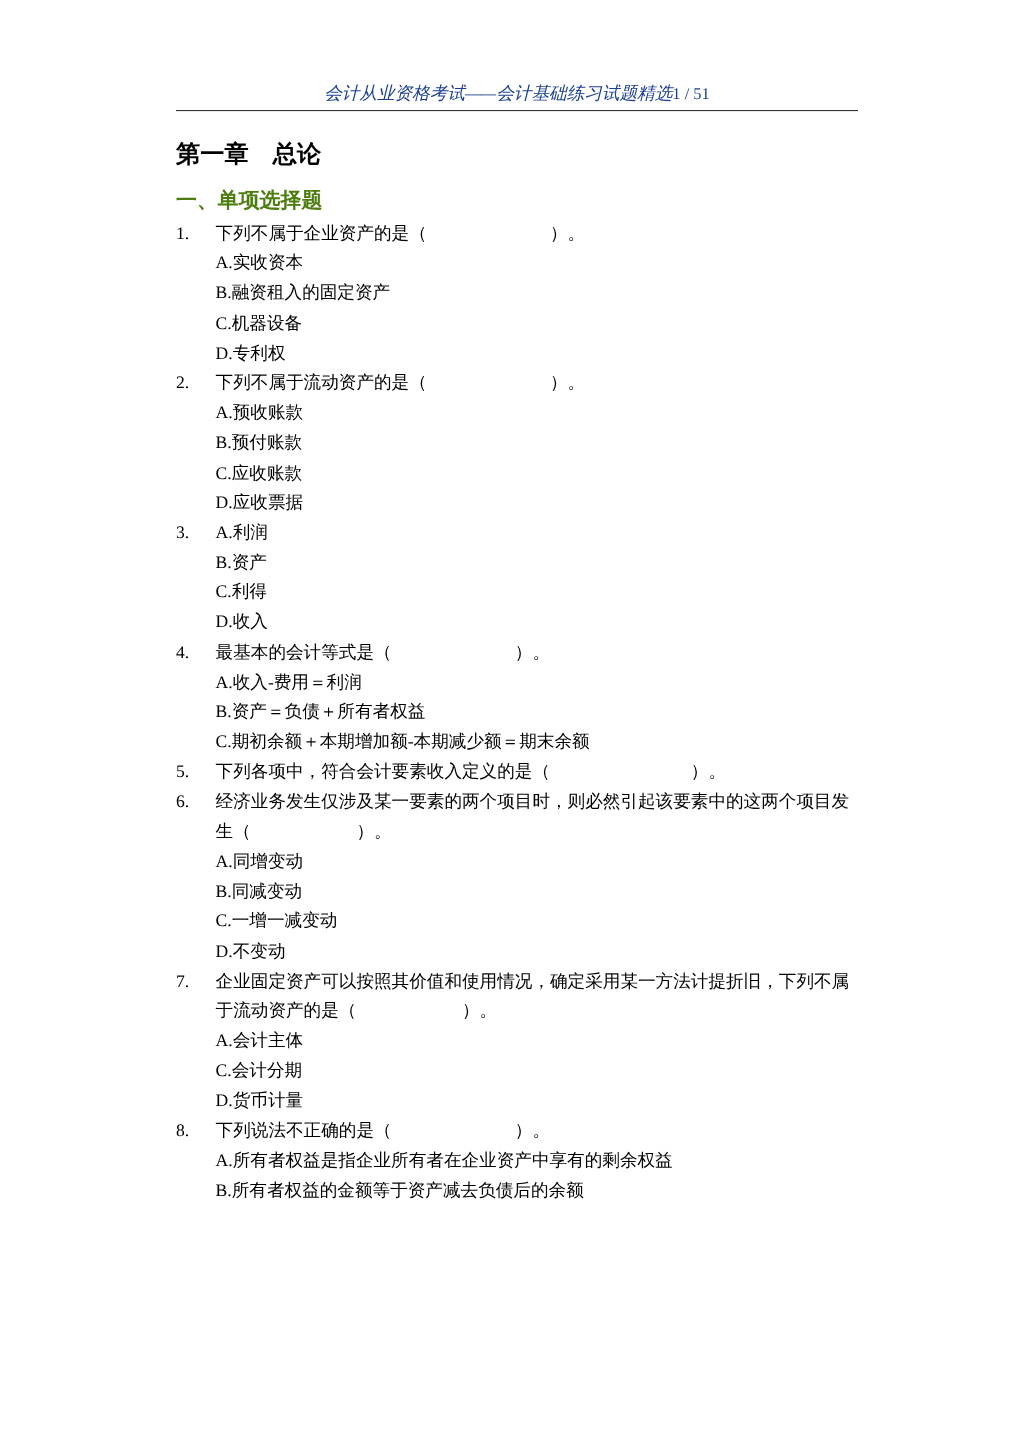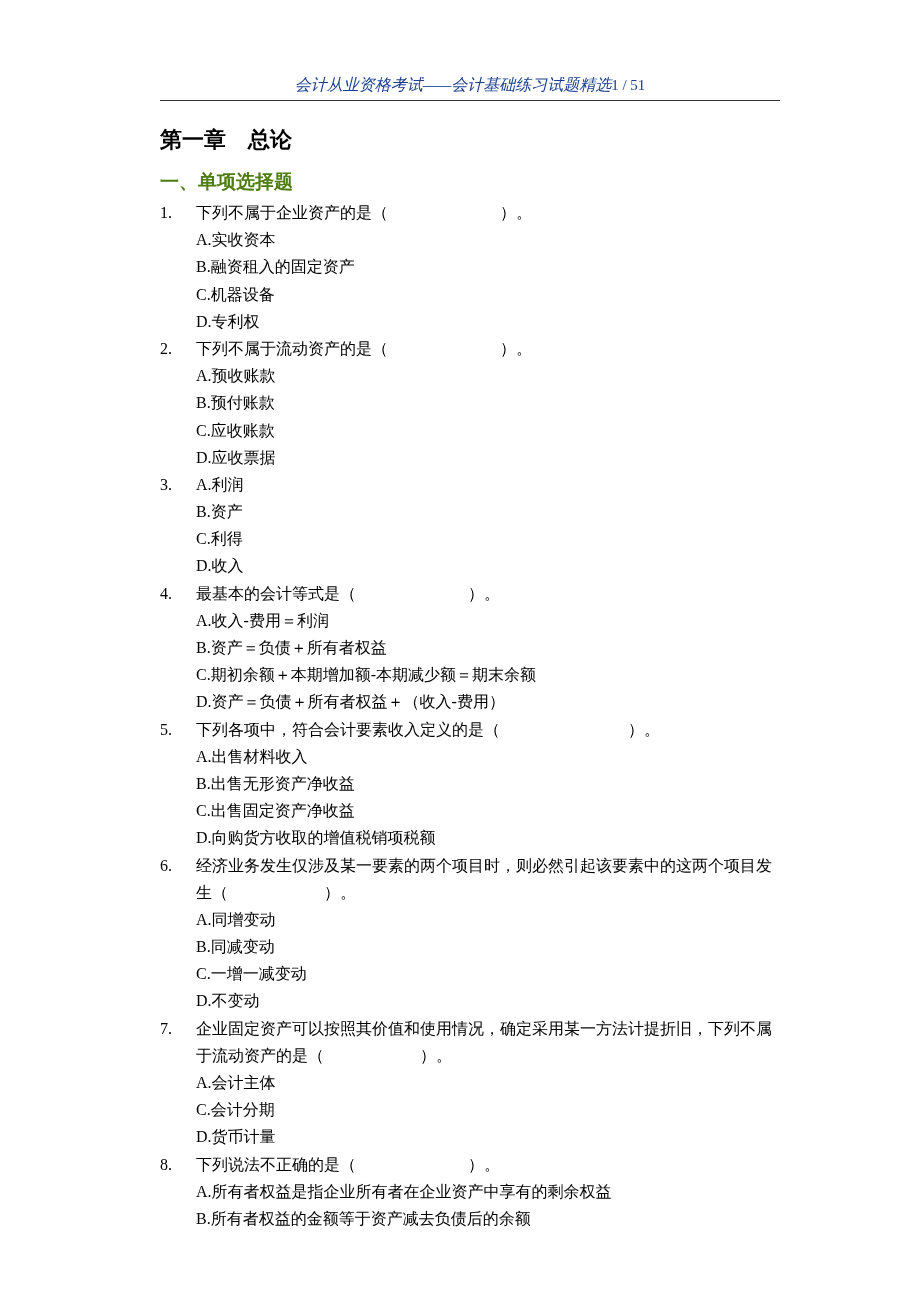--- a/index.html
+++ b/index.html
@@ -113,34 +113,27 @@
         </div>
       </div>
       <div class="question">
         <div class="q-num">4.</div>
         <div class="q-body">
           <div class="stem">最基本的会计等式是（　　　　　　　）。</div>
           <div class="options">
             <div>A.收入-费用＝利润</div>
             <div>B.资产＝负债＋所有者权益</div>
             <div>C.期初余额＋本期增加额-本期减少额＝期末余额</div>
-            <div>D.资产＝负债＋所有者权益＋（收入-费用）</div>
           </div>
         </div>
       </div>
       <div class="question">
         <div class="q-num">5.</div>
         <div class="q-body">
           <div class="stem">下列各项中，符合会计要素收入定义的是（　　　　　　　　）。</div>
-          <div class="options">
-            <div>A.出售材料收入</div>
-            <div>B.出售无形资产净收益</div>
-            <div>C.出售固定资产净收益</div>
-            <div>D.向购货方收取的增值税销项税额</div>
-          </div>
         </div>
       </div>
       <div class="question">
         <div class="q-num">6.</div>
         <div class="q-body">
           <div class="stem">经济业务发生仅涉及某一要素的两个项目时，则必然引起该要素中的这两个项目发生（　　　　　　）。</div>
           <div class="options">
             <div>A.同增变动</div>
             <div>B.同减变动</div>
             <div>C.一增一减变动</div>

